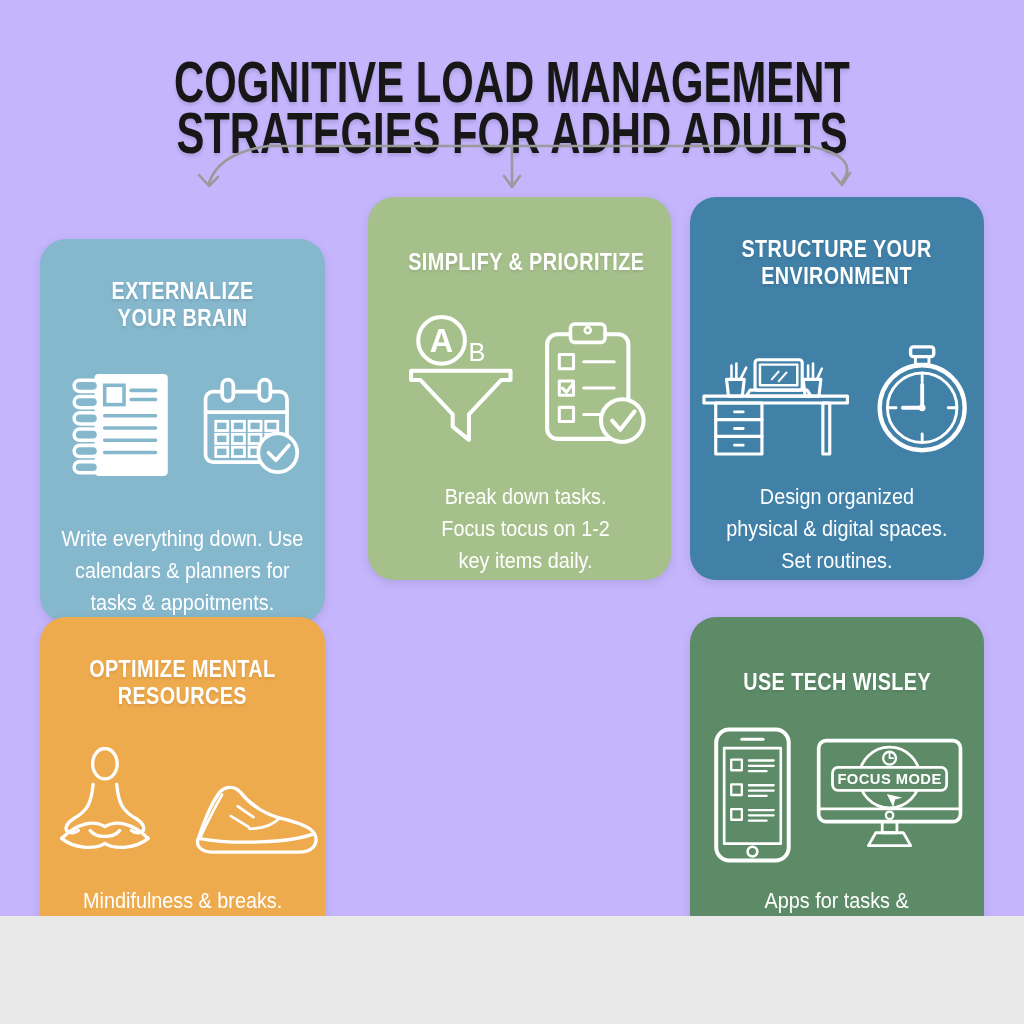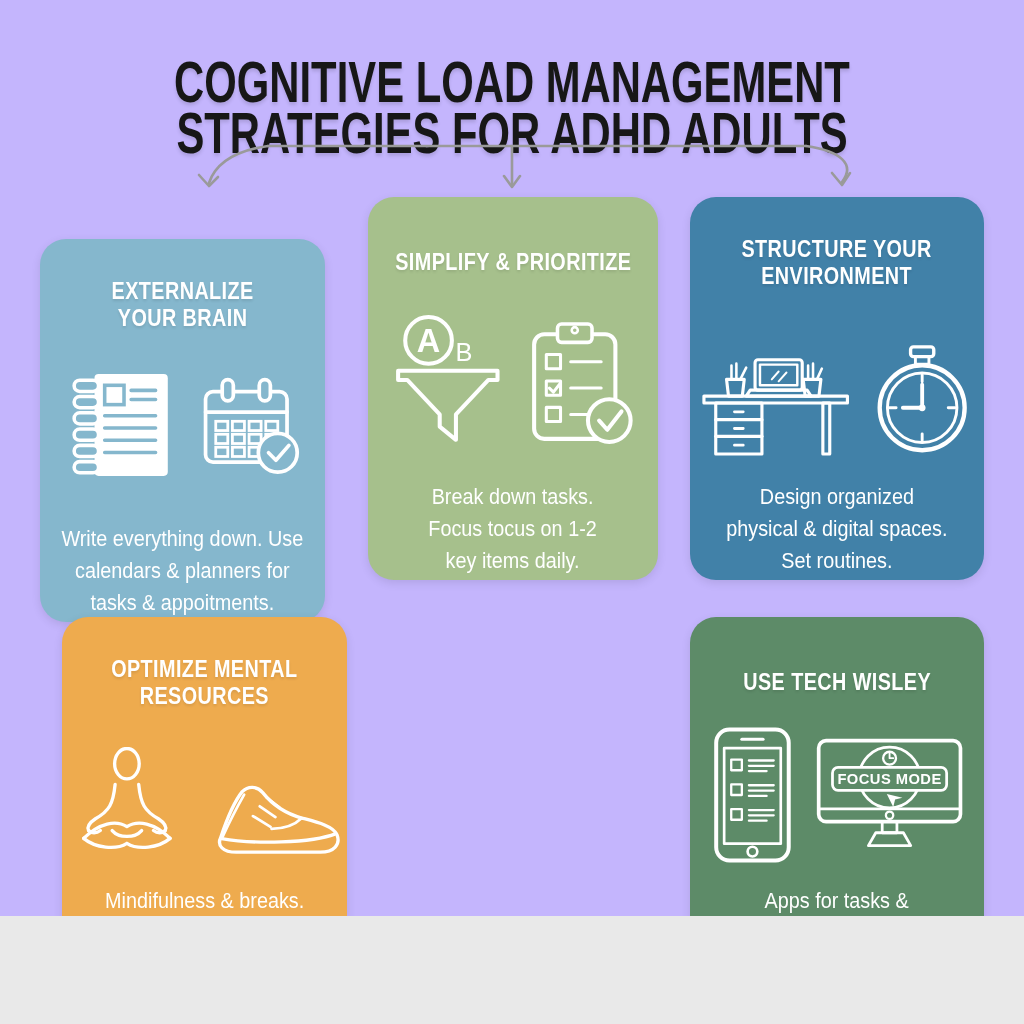--- a/index.html
+++ b/index.html
@@ -32,23 +32,23 @@
     height:168px;display:flex;align-items:center;justify-content:center;
     gap:20px;margin-top:4px;
   }
   .icon-row.ground{align-items:flex-end;padding-bottom:10px;box-sizing:border-box;}
   .card-body{
     margin-top:14px;text-align:center;font-size:22px;line-height:1.45;
     white-space:pre-line;transform:scaleX(0.90);
   }
   
   .c0{left:40px;top:197px;width:285px;height:383px;margin-top:42px;}
-  .c1{left:368px;top:197px;width:290px;height:383px;}
+  .c1{left:368px;top:197px;width:290px;height:383px;padding-left:13px;}
   .c2{left:690px;top:197px;width:294px;height:383px;}
-  .c3{left:40px;top:617px;width:285px;height:368px;margin-left:22px;}
+  .c3{left:40px;top:617px;width:285px;height:368px;}
   .c4{left:690px;top:617px;width:294px;height:368px;}
   .c3 .icon-row,.c4 .icon-row{height:152px;text-align:center;}
   svg{display:block;}
   svg text{font-family:"Liberation Sans",sans-serif;}
 </style>
 </head>
 <body>
 
 <div class="stage">
 

